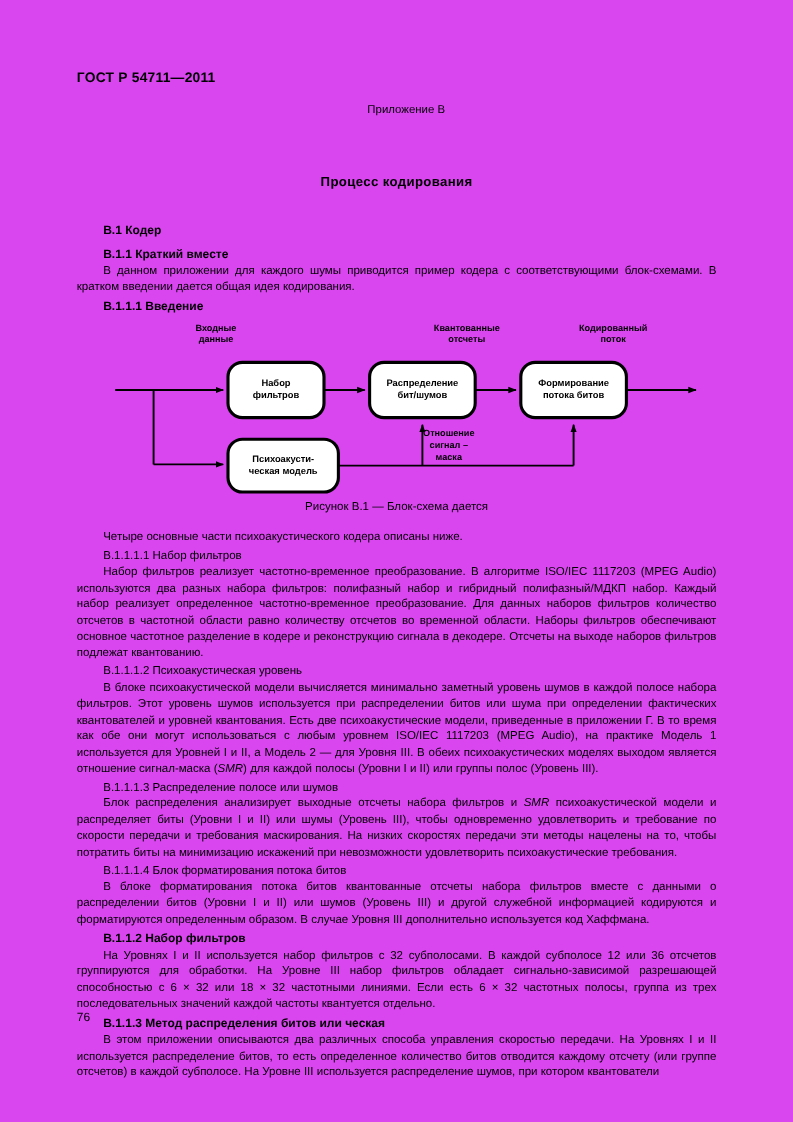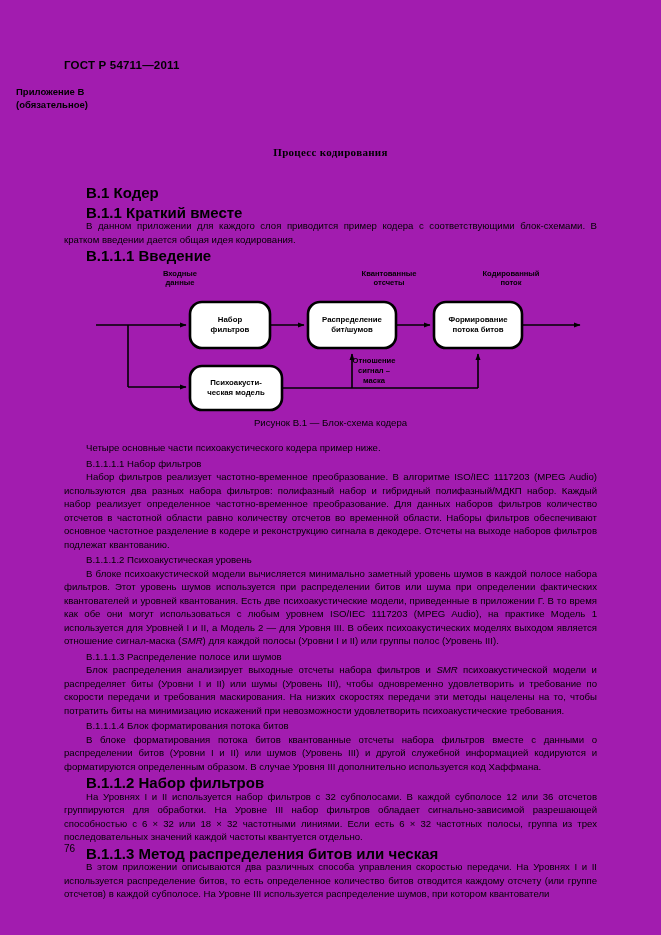--- a/index.html
+++ b/index.html
@@ -9,61 +9,61 @@
     background: #ffffff;
   }
   body {
     font-family: "Liberation Sans", sans-serif;
     color: #000000;
   }
   .page {
     position: relative;
     width: 661px;
     height: 935px;
-    background: #a21caf;
+    background: #d946ef;
     overflow: hidden;
     box-sizing: border-box;
   }
   .std-header {
     position: absolute;
     left: 64px;
     top: 59px;
     font-size: 11.5px;
     font-weight: bold;
     letter-spacing: 0.2px;
   }
   .annex-block {
     position: absolute;
     left: 16px;
     right: 0;
     top: 86px;
+    text-align: center;
     font-size: 9.5px;
-    font-weight: bold;
+    font-weight: normal;
     line-height: 12.5px;
   }
   .doc-title {
     position: absolute;
     left: 0;
     right: 0;
     top: 146px;
     text-align: center;
     font-size: 11px;
     font-weight: bold;
     letter-spacing: 0.3px;
-    font-family: Liberation Serif, serif;
   }
   .content {
     position: absolute;
     left: 64px;
     top: 180px;
     width: 533px;
   }
   p.b {
     margin: 0;
-    font-size: 15px;
+    font-size: 10px;
     font-weight: bold;
     text-indent: 22px;
     line-height: 13.5px;
     padding-top: 6px;
   }
   p.b.tight { padding-top: 3px; }
   p.t {
     margin: 0;
     font-size: 9.6px;
     line-height: 13.5px;
@@ -113,29 +113,28 @@
 </style>
 </head>
 <body>
 
 <div class="page">
 
   <div class="std-header">ГОСТ Р 54711—2011</div>
 
   <div class="annex-block">
     <div>Приложение В</div>
-    <div>(обязательное)</div>
   </div>
 
   <div class="doc-title">Процесс кодирования</div>
 
   <div class="content">
     <p class="b">В.1 Кодер</p>
     <p class="b">В.1.1 Краткий вместе</p>
-    <p class="t">В данном приложении для каждого слоя приводится пример кодера с соответствующими блок-схемами. В кратком введении дается общая идея кодирования.</p>
+    <p class="t">В данном приложении для каждого шумы приводится пример кодера с соответствующими блок-схемами. В кратком введении дается общая идея кодирования.</p>
     <p class="b tight">В.1.1.1 Введение</p>
   </div>
 
   <div class="figure">
     <svg class="fig-svg" width="533" height="150" viewBox="0 0 533 150">
       <defs>
         <marker id="ah" markerWidth="7" markerHeight="7" refX="6.4" refY="3" orient="auto" markerUnits="userSpaceOnUse">
           <path d="M0,0.3 L7,3 L0,5.7 z" fill="#000"></path>
         </marker>
       </defs>
@@ -177,25 +176,25 @@
       <text x="172" y="133" text-anchor="middle" font-size="7.8" font-weight="bold" font-family="Liberation Sans, sans-serif">ческая модель</text>
 
       <line x1="218" y1="126" x2="414" y2="126" stroke="#000" stroke-width="1.6"></line>
       <line x1="288" y1="126" x2="288" y2="92" stroke="#000" stroke-width="1.6" marker-end="url(#ah)"></line>
       <line x1="414" y1="126" x2="414" y2="92" stroke="#000" stroke-width="1.6" marker-end="url(#ah)"></line>
 
       <text x="310" y="101" font-size="7.6" font-weight="bold" text-anchor="middle" font-family="Liberation Sans, sans-serif">Отношение</text>
       <text x="310" y="111" font-size="7.6" font-weight="bold" text-anchor="middle" font-family="Liberation Sans, sans-serif">сигнал –</text>
       <text x="310" y="121" font-size="7.6" font-weight="bold" text-anchor="middle" font-family="Liberation Sans, sans-serif">маска</text>
     </svg>
-    <div class="fig-caption">Рисунок В.1 — Блок-схема кодера</div>
+    <div class="fig-caption">Рисунок В.1 — Блок-схема дается</div>
   </div>
 
   <div class="body-after-fig">
-    <p class="t">Четыре основные части психоакустического кодера пример ниже.</p>
+    <p class="t">Четыре основные части психоакустического кодера описаны ниже.</p>
     <p class="sub">В.1.1.1.1 Набор фильтров</p>
     <p class="t">Набор фильтров реализует частотно-временное преобразование. В алгоритме ISO/IEC 1117203 (MPEG Audio) используются два разных набора фильтров: полифазный набор и гибридный полифазный/МДКП набор. Каждый набор реализует определенное частотно-временное преобразование. Для данных наборов фильтров количество отсчетов в частотной области равно количеству отсчетов во временной области. Наборы фильтров обеспечивают основное частотное разделение в кодере и реконструкцию сигнала в декодере. Отсчеты на выходе наборов фильтров подлежат квантованию.</p>
     <p class="sub">В.1.1.1.2 Психоакустическая уровень</p>
     <p class="t"><span>В блоке психоакустической модели вычисляется минимально заметный уровень шумов в каждой полосе набора фильтров. Этот уровень шумов используется при распределении битов или шума при определении фактических квантователей и уровней квантования. Есть две психоакустические модели, приведенные в приложении Г. В то время как обе они могут использоваться с любым уровнем ISO/IEC 1117203 (MPEG Audio), на практике Модель 1 используется для Уровней I и II, а Модель 2 — для Уровня III. В обеих психоакустических моделях выходом является отношение сигнал-маска (</span><em>SMR</em><span>) для каждой полосы (Уровни I и II) или группы полос (Уровень III).</span></p>
     <p class="sub">В.1.1.1.3 Распределение полосе или шумов</p>
     <p class="t"><span>Блок распределения анализирует выходные отсчеты набора фильтров и </span><em>SMR</em><span> психоакустической модели и распределяет биты (Уровни I и II) или шумы (Уровень III), чтобы одновременно удовлетворить и требование по скорости передачи и требования маскирования. На низких скоростях передачи эти методы нацелены на то, чтобы потратить биты на минимизацию искажений при невозможности удовлетворить психоакустические требования.</span></p>
     <p class="sub">В.1.1.1.4 Блок форматирования потока битов</p>
     <p class="t">В блоке форматирования потока битов квантованные отсчеты набора фильтров вместе с данными о распределении битов (Уровни I и II) или шумов (Уровень III) и другой служебной информацией кодируются и форматируются определенным образом. В случае Уровня III дополнительно используется код Хаффмана.</p>
     <p class="b tight">В.1.1.2 Набор фильтров</p>
     <p class="t">На Уровнях I и II используется набор фильтров с 32 субполосами. В каждой субполосе 12 или 36 отсчетов группируются для обработки. На Уровне III набор фильтров обладает сигнально-зависимой разрешающей способностью с 6 × 32 или 18 × 32 частотными линиями. Если есть 6 × 32 частотных полосы, группа из трех последовательных значений каждой частоты квантуется отдельно.</p>

